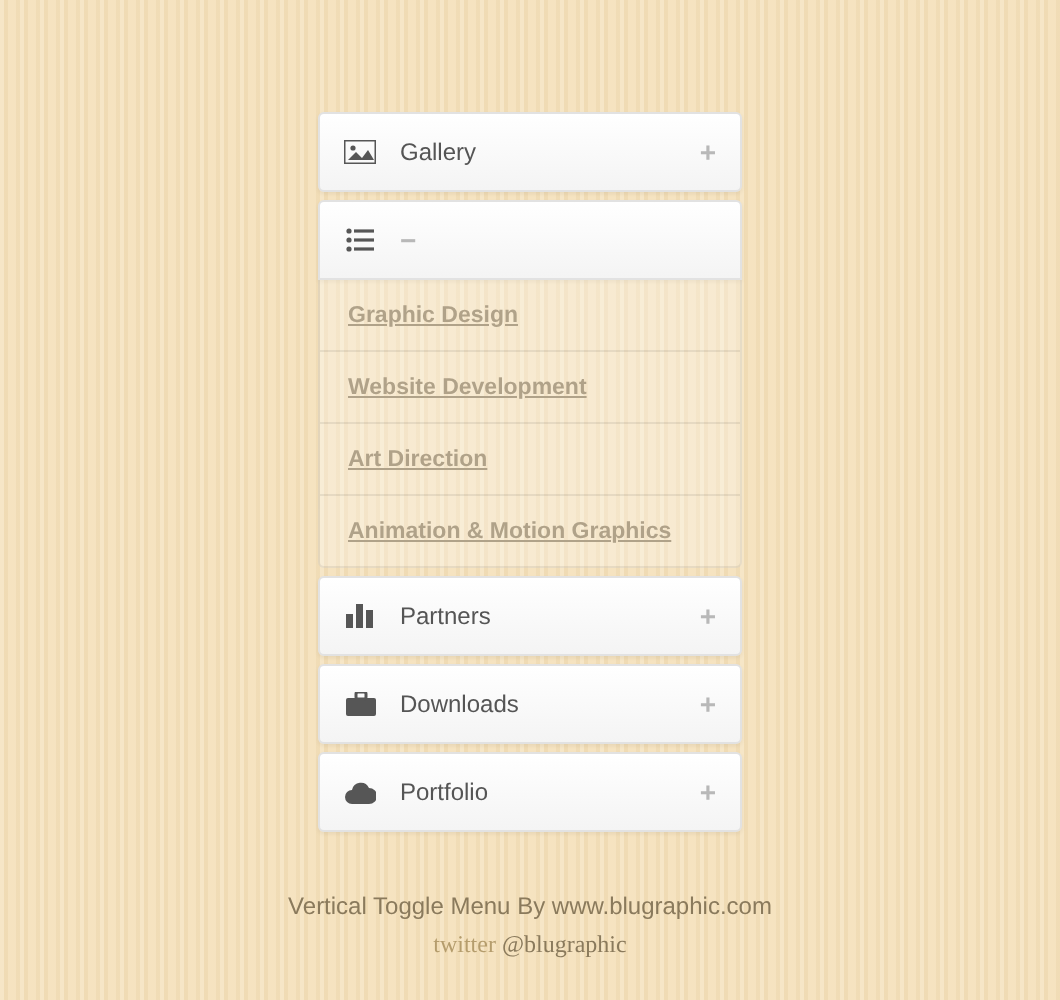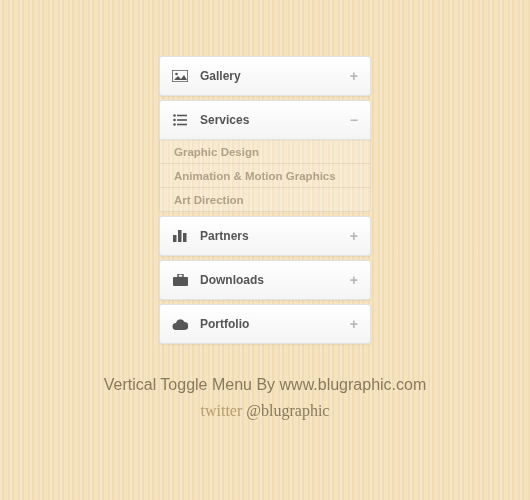--- a/index.html
+++ b/index.html
@@ -38,59 +38,60 @@
     height: 16px;
     display: flex;
     align-items: center;
     justify-content: center;
     margin-right: 12px;
     color: #565656;
   }
   .menu-item .label {
     flex: 1;
     font-size: 12px;
-    font-weight: bold;
+    font-weight: normal;
     color: #555;
   }
   .menu-item .toggle {
     font-size: 14px;
     font-weight: bold;
     color: #b8b8b8;
     line-height: 1;
   }
   .menu-item.expanded {
     margin-bottom: 0;
     border-bottom-left-radius: 0;
     border-bottom-right-radius: 0;
   }
   .sub-list {
     width: 100%;
     margin-bottom: 4px;
   }
   .sub-item {
-    height: 24px;
+    height: 36px;
     background: rgba(255,255,255,0.27);
     border: 1px solid rgba(0,0,0,0.07);
     border-top: none;
     display: flex;
     align-items: center;
     padding: 0 14px;
     font-size: 11.5px;
     font-weight: bold;
     color: #b0a289;
     cursor: pointer;
+    text-decoration: underline;
   }
   .sub-item:last-child {
     border-bottom-left-radius: 3px;
     border-bottom-right-radius: 3px;
   }
   .footer {
     margin-top: 24px;
     text-align: center;
-    font-size: 16px;
+    font-size: 12px;
     line-height: 1.6;
     color: #8a7a5c;
   }
   .footer .line2 {
     color: #b59d6d;
     font-family: Liberation Serif, serif;
   }
   .footer .handle {
     color: #8a7a5c;
   }
@@ -115,27 +116,27 @@
       <span class="icon">
         <svg width="14" height="12" viewBox="0 0 14 12">
           <circle cx="1.5" cy="1.5" r="1.3" fill="#565656"></circle>
           <rect x="4" y="0.7" width="10" height="1.6" fill="#565656"></rect>
           <circle cx="1.5" cy="6" r="1.3" fill="#565656"></circle>
           <rect x="4" y="5.2" width="10" height="1.6" fill="#565656"></rect>
           <circle cx="1.5" cy="10.5" r="1.3" fill="#565656"></circle>
           <rect x="4" y="9.7" width="10" height="1.6" fill="#565656"></rect>
         </svg>
       </span>
-      <span class="label">Services</span>
       <span class="toggle">−</span>
     </div>
     <div class="sub-list">
       <div class="sub-item">Graphic Design</div>
+      <div class="sub-item">Website Development</div>
+      <div class="sub-item">Art Direction</div>
       <div class="sub-item">Animation &amp; Motion Graphics</div>
-      <div class="sub-item">Art Direction</div>
     </div>
     <div class="menu-item">
       <span class="icon">
         <svg width="14" height="12" viewBox="0 0 14 12">
           <rect x="0" y="5" width="3.5" height="7" fill="#565656"></rect>
           <rect x="5" y="0" width="3.5" height="12" fill="#565656"></rect>
           <rect x="10" y="3" width="3.5" height="9" fill="#565656"></rect>
         </svg>
       </span>
       <span class="label">Partners</span>

